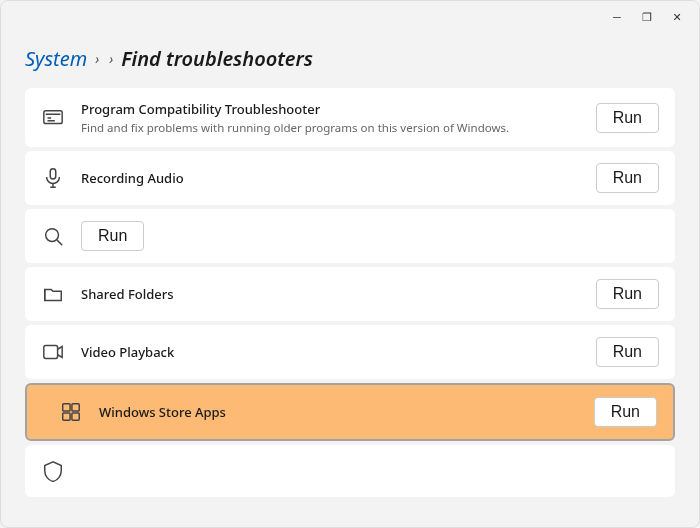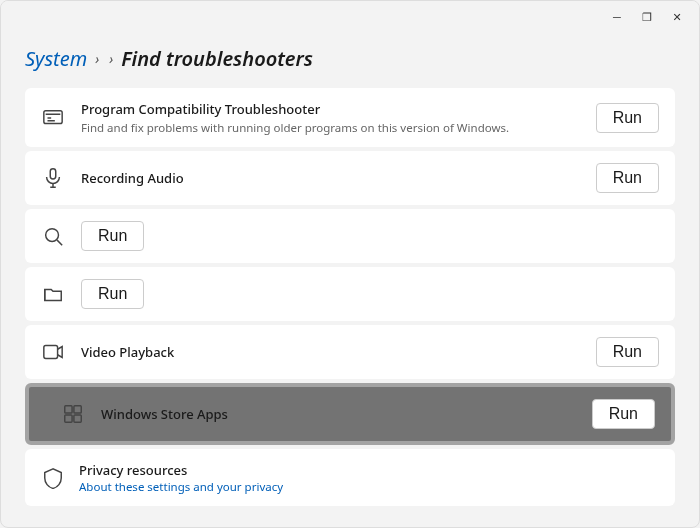--- a/index.html
+++ b/index.html
@@ -113,22 +113,22 @@
       background: white;
       border-radius: 6px;
       padding: 12px 16px;
       display: flex;
       align-items: center;
       gap: 16px;
       min-height: 52px;
     }
 
     .ts-row.highlighted {
-      border: 4px solid #a3a3a3;
-      background: #737373;
+      border: 2px solid #a3a3a3;
+      background: #fdba74;
       padding-left: 32px;
     }
 
     .ts-icon {
       width: 24px;
       height: 24px;
       flex-shrink: 0;
       display: flex;
       align-items: center;
       justify-content: center;
@@ -258,20 +258,23 @@
         <button class="run-btn">Run</button>
       </div>
 
       <div class="ts-row">
         <div class="ts-icon">
           <svg width="22" height="22" viewBox="0 0 24 24" fill="none" stroke="#444" stroke-width="1.6">
             <path d="M3 7h7l2 2h9v10H3z"></path>
             <line x1="3" y1="7" x2="3" y2="19"></line>
           </svg>
         </div>
+        <div class="ts-info">
+          <span class="ts-name">Shared Folders</span>
+        </div>
         <button class="run-btn">Run</button>
       </div>
 
       <div class="ts-row">
         <div class="ts-icon">
           <svg width="22" height="22" viewBox="0 0 24 24" fill="none" stroke="#444" stroke-width="1.6">
             <rect x="2" y="5" width="15" height="14" rx="2"></rect>
             <path d="M17 9l5-3v12l-5-3"></path>
           </svg>
         </div>
@@ -295,21 +298,17 @@
         </div>
         <button class="run-btn">Run</button>
       </div>
 
       <div class="privacy-row">
         <div class="ts-icon">
           <svg width="22" height="22" viewBox="0 0 24 24" fill="none" stroke="#444" stroke-width="1.6">
             <path d="M12 2L3 6v6c0 5.25 3.75 10.15 9 11.35C17.25 22.15 21 17.25 21 12V6z"></path>
           </svg>
         </div>
-        <div class="ts-info privacy-info">
-          <span class="privacy-title">Privacy resources</span>
-          <a class="privacy-link">About these settings and your privacy</a>
-        </div>
       </div>
 
     </div>
   </div>
 </div>
 
 </body></html>

